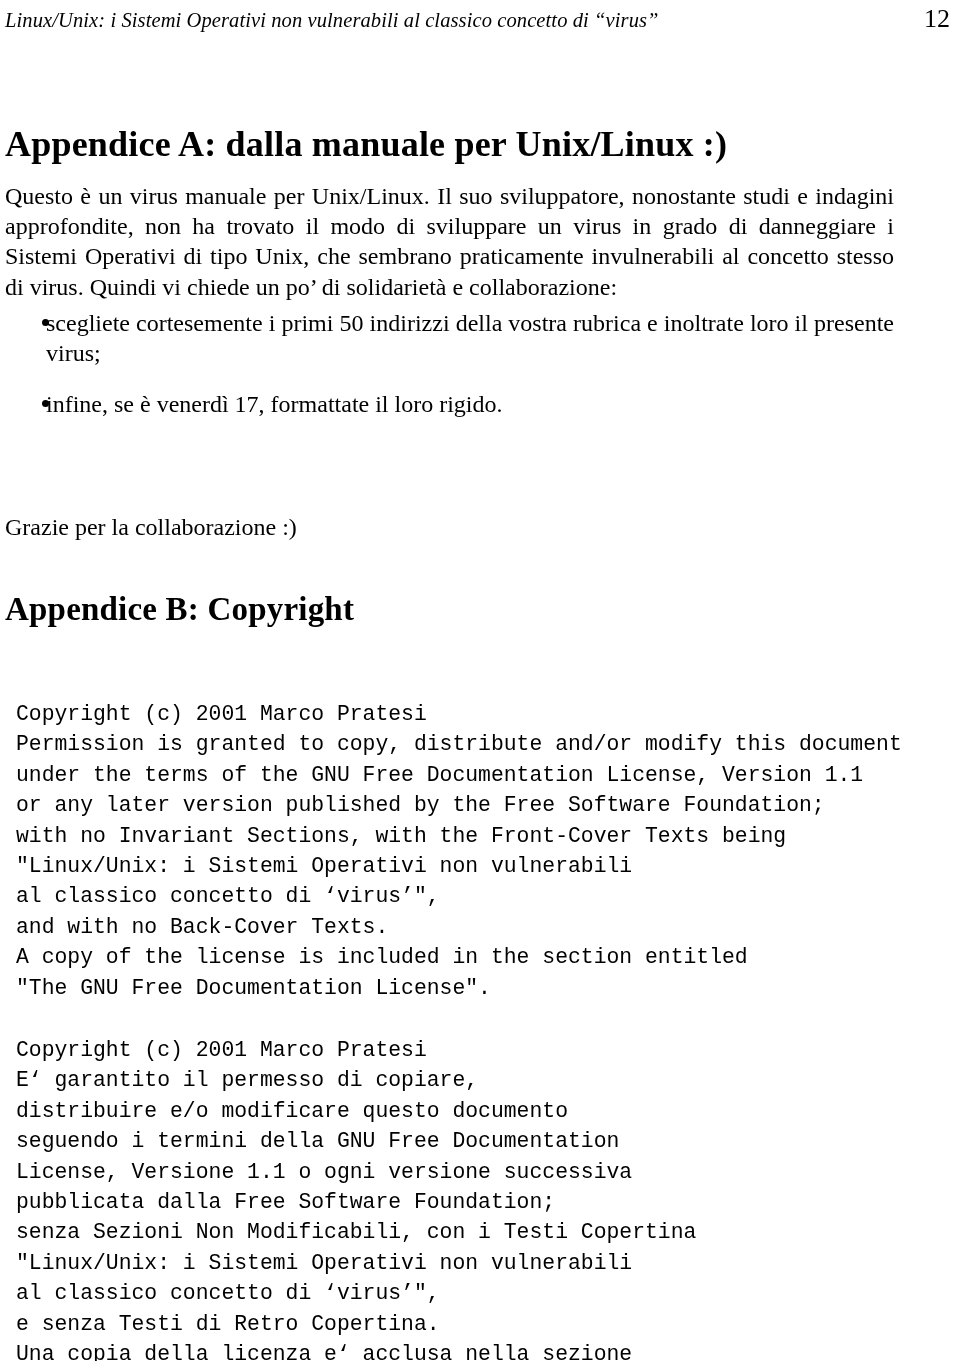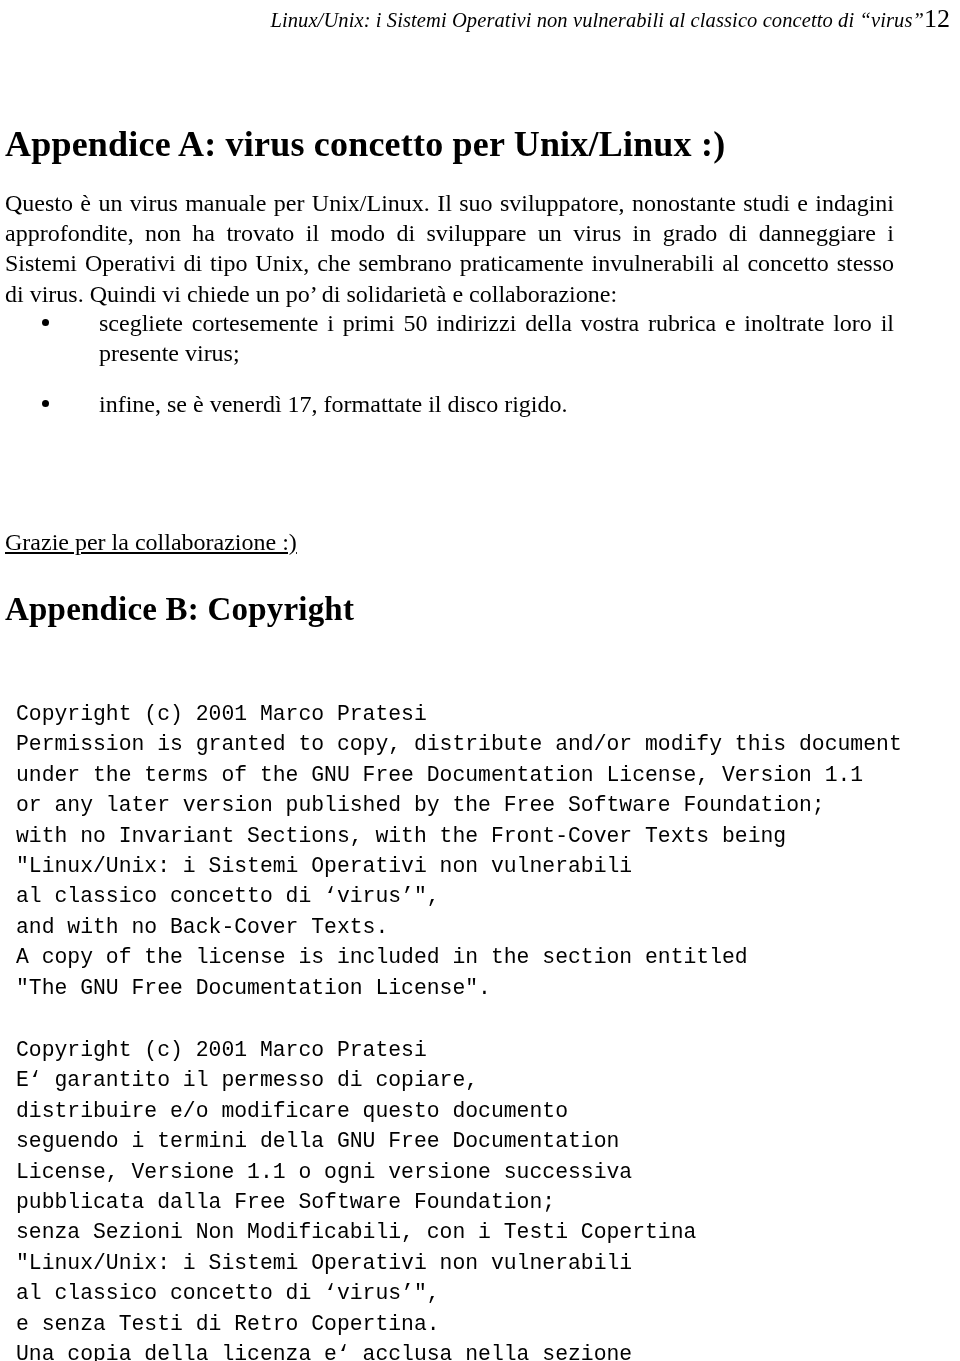--- a/index.html
+++ b/index.html
@@ -26,21 +26,21 @@
   }
 
   
   .page-header {
     position: absolute;
     left: 5px;
     top: 6px;
     width: 945px;
     display: flex;
     align-items: baseline;
-    justify-content: flex-end;
+    justify-content: space-between;
     font-style: italic;
     font-size: 20.5px;
     line-height: 26px;
     white-space: nowrap;
   }
   .page-header .header-title { letter-spacing: 0.1px; }
   .page-header .page-number {
     font-style: normal;
     font-size: 26px;
   }
@@ -62,37 +62,37 @@
   .body-par {
     position: absolute;
     left: 5px;
     width: 889px;
     font-size: 24px;
     line-height: 30.2px;
     text-align: justify;
     text-justify: inter-word;
     hyphens: manual;
   }
-  #intro-par { top: 164px; }
-  #thanks-par { top: 503px; text-align: left; text-decoration: underline; }
+  #intro-par { top: 157px; }
+  #thanks-par { top: 488px; text-align: left; }
 
   
   .bullet-list {
     position: absolute;
     left: 0;
     top: 308px;
     width: 894px;
     list-style: none;
     margin: 0;
     padding: 0;
   }
   .bullet-item {
     position: relative;
     margin: 0 0 21px 0;
-    padding-left: 99px;
+    padding-left: 46px;
     padding-right: 0;
     font-size: 24px;
     line-height: 30.2px;
     text-align: justify;
     text-justify: inter-word;
   }
   .bullet-item:last-child { margin-bottom: 0; }
   .bullet-item .bullet-dot {
     position: absolute;
     left: 42px;
@@ -124,32 +124,32 @@
 </head>
 <body>
 
 <div class="page">
 
   <div class="page-header">
     <span class="header-title">Linux/Unix: i Sistemi Operativi non vulnerabili al classico concetto di “virus”</span>
     <span class="page-number">12</span>
   </div>
 
-  <h1 class="heading" id="heading-a">Appendice A: virus concetto per Unix/Linux :)</h1>
+  <h1 class="heading" id="heading-a">Appendice A: dalla manuale per Unix/Linux :)</h1>
 
   <p class="body-par" id="intro-par">Questo è un virus manuale per Unix/Linux. Il suo sviluppatore, nonostante studi e indagini approfondite, non ha trovato il modo di sviluppare un virus in grado di danneggiare i Sistemi Operativi di tipo Unix, che sembrano praticamente invulnerabili al concetto stesso di virus. Quindi vi chiede un po’ di solidarietà e collaborazione:</p>
 
   <ul class="bullet-list">
     <li class="bullet-item">
       <span class="bullet-dot"></span>
       <span class="bullet-text">scegliete cortesemente i primi 50 indirizzi della vostra rubrica e inoltrate loro il presente virus;</span>
     </li>
     <li class="bullet-item single-line">
       <span class="bullet-dot"></span>
-      <span class="bullet-text">infine, se è venerdì 17, formattate il disco rigido.</span>
+      <span class="bullet-text">infine, se è venerdì 17, formattate il loro rigido.</span>
     </li>
   </ul>
 
   <p class="body-par" id="thanks-par">Grazie per la collaborazione :)</p>
 
   <h1 class="heading" id="heading-b">Appendice B: Copyright</h1>
 
   <div class="mono-block" id="license-en"><span class="mono-line">Copyright (c) 2001 Marco Pratesi</span><span class="mono-line">Permission is granted to copy, distribute and/or modify this document</span><span class="mono-line">under the terms of the GNU Free Documentation License, Version 1.1</span><span class="mono-line">or any later version published by the Free Software Foundation;</span><span class="mono-line">with no Invariant Sections, with the Front-Cover Texts being</span><span class="mono-line">"Linux/Unix: i Sistemi Operativi non vulnerabili</span><span class="mono-line">al classico concetto di ‘virus’",</span><span class="mono-line">and with no Back-Cover Texts.</span><span class="mono-line">A copy of the license is included in the section entitled</span><span class="mono-line">"The GNU Free Documentation License".</span></div>
 
   <div class="mono-block" id="license-it"><span class="mono-line">Copyright (c) 2001 Marco Pratesi</span><span class="mono-line">E‘ garantito il permesso di copiare,</span><span class="mono-line">distribuire e/o modificare questo documento</span><span class="mono-line">seguendo i termini della GNU Free Documentation</span><span class="mono-line">License, Versione 1.1 o ogni versione successiva</span><span class="mono-line">pubblicata dalla Free Software Foundation;</span><span class="mono-line">senza Sezioni Non Modificabili, con i Testi Copertina</span><span class="mono-line">"Linux/Unix: i Sistemi Operativi non vulnerabili</span><span class="mono-line">al classico concetto di ‘virus’",</span><span class="mono-line">e senza Testi di Retro Copertina.</span><span class="mono-line">Una copia della licenza e‘ acclusa nella sezione</span><span class="mono-line">intitolata "GNU Free Documentation License".</span></div>

